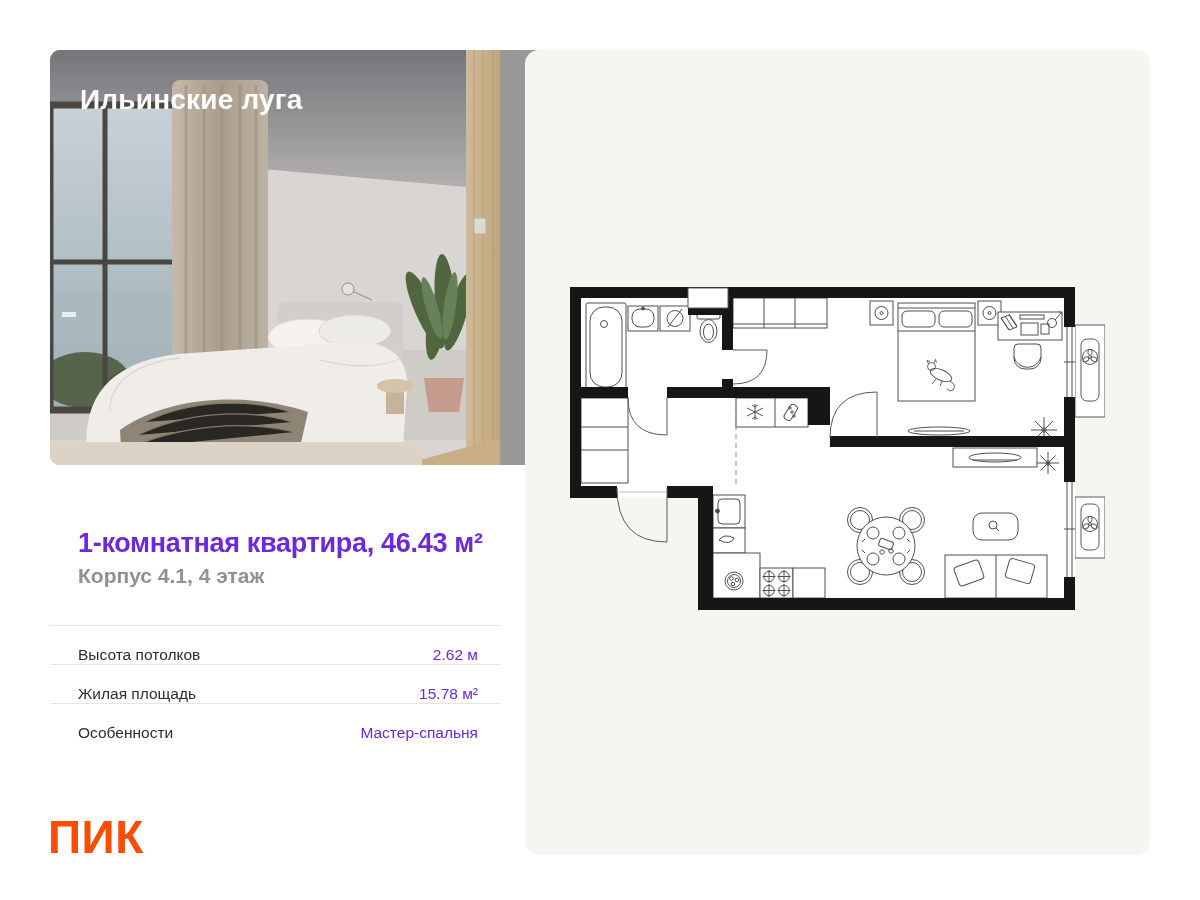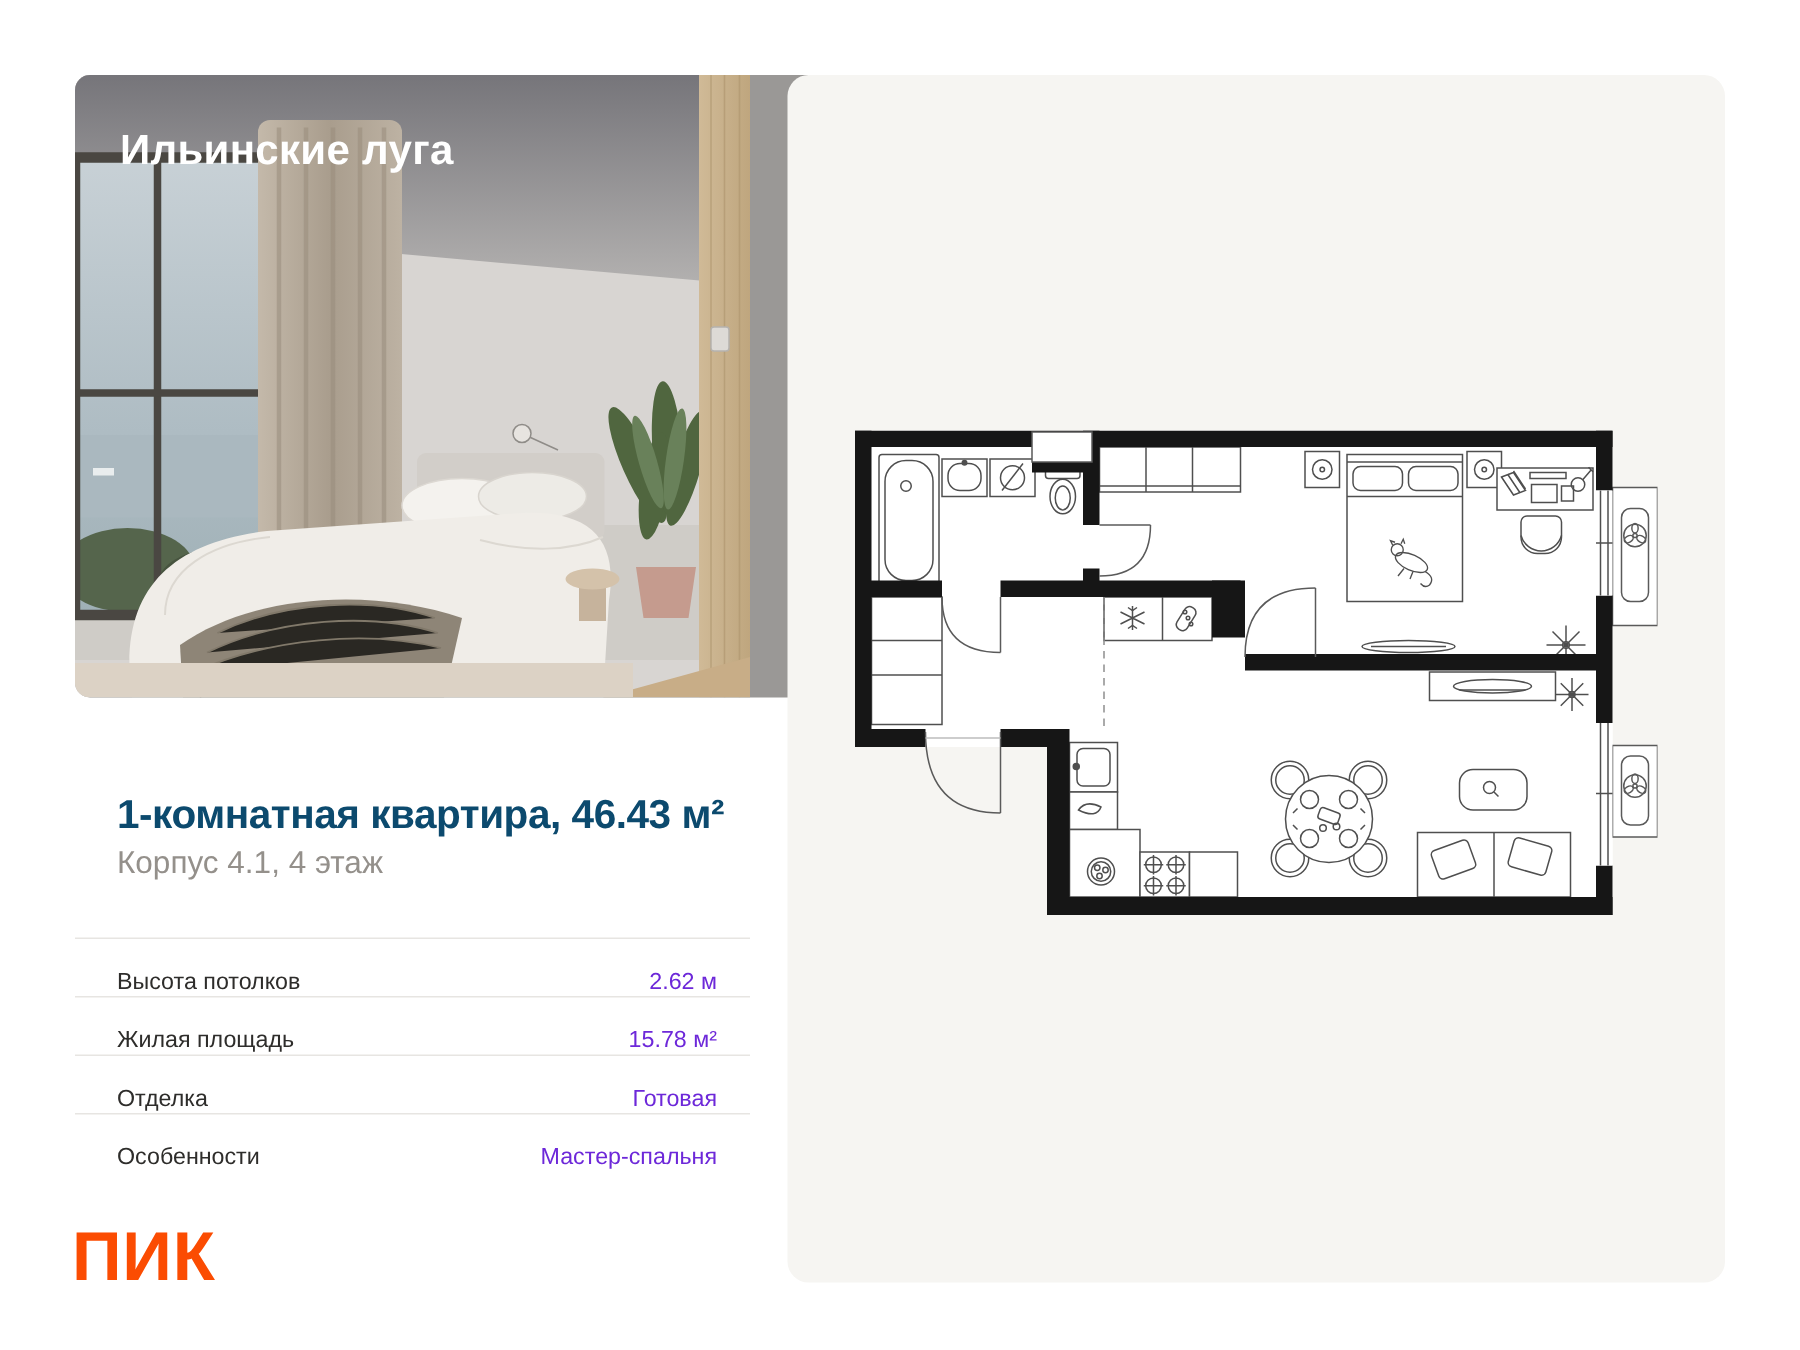--- a/index.html
+++ b/index.html
@@ -12,25 +12,25 @@
     position:absolute;left:50px;top:50px;width:520px;height:415px;
     border-radius:10px;overflow:hidden;background:#9a9896;
   }
   .photo-card svg{display:block;}
   .photo-title{
     position:absolute;left:30px;top:34px;color:#ffffff;
     font-size:28px;font-weight:700;letter-spacing:.2px;
   }
   .listing-title{
     position:absolute;left:78px;top:528px;width:430px;
-    font-size:27px;font-weight:700;color:#0c4a6e;letter-spacing:-.3px;
+    font-size:27px;font-weight:700;color:#6d28d9;letter-spacing:-.3px;
   }
   .listing-subtitle{
     position:absolute;left:78px;top:564px;width:430px;
-    font-size:21px;font-weight:400;color:#94908b;
+    font-size:21px;font-weight:700;color:#94908b;
   }
   .details-table{position:absolute;left:50px;top:625px;width:450px;}
   .details-row{
     display:flex;align-items:flex-end;justify-content:space-between;
     height:39px;border-top:1px solid #e7e5e2;
     padding:0 22px 0 28px;box-sizing:border-box;
   }
   .details-label{font-size:15.5px;font-weight:500;color:#2e2d2b;}
   .details-value{font-size:15.5px;font-weight:400;color:#6d28d9;}
   .brand-logo{
@@ -159,24 +159,20 @@
 <div class="details-table">
   <div class="details-row">
     <span class="details-label">Высота потолков</span>
     <span class="details-value">2.62 м</span>
   </div>
   <div class="details-row">
     <span class="details-label">Жилая площадь</span>
     <span class="details-value">15.78 м²</span>
   </div>
   <div class="details-row">
-    <span class="details-label">Отделка</span>
-    <span class="details-value">Готовая</span>
-  </div>
-  <div class="details-row">
     <span class="details-label">Особенности</span>
     <span class="details-value">Мастер-спальня</span>
   </div>
 </div>
 
 <div class="brand-logo">ПИК</div>
 
 <div class="plan-panel">
   <svg class="plan-svg" width="535" height="323" viewBox="0 0 535 323">
 

